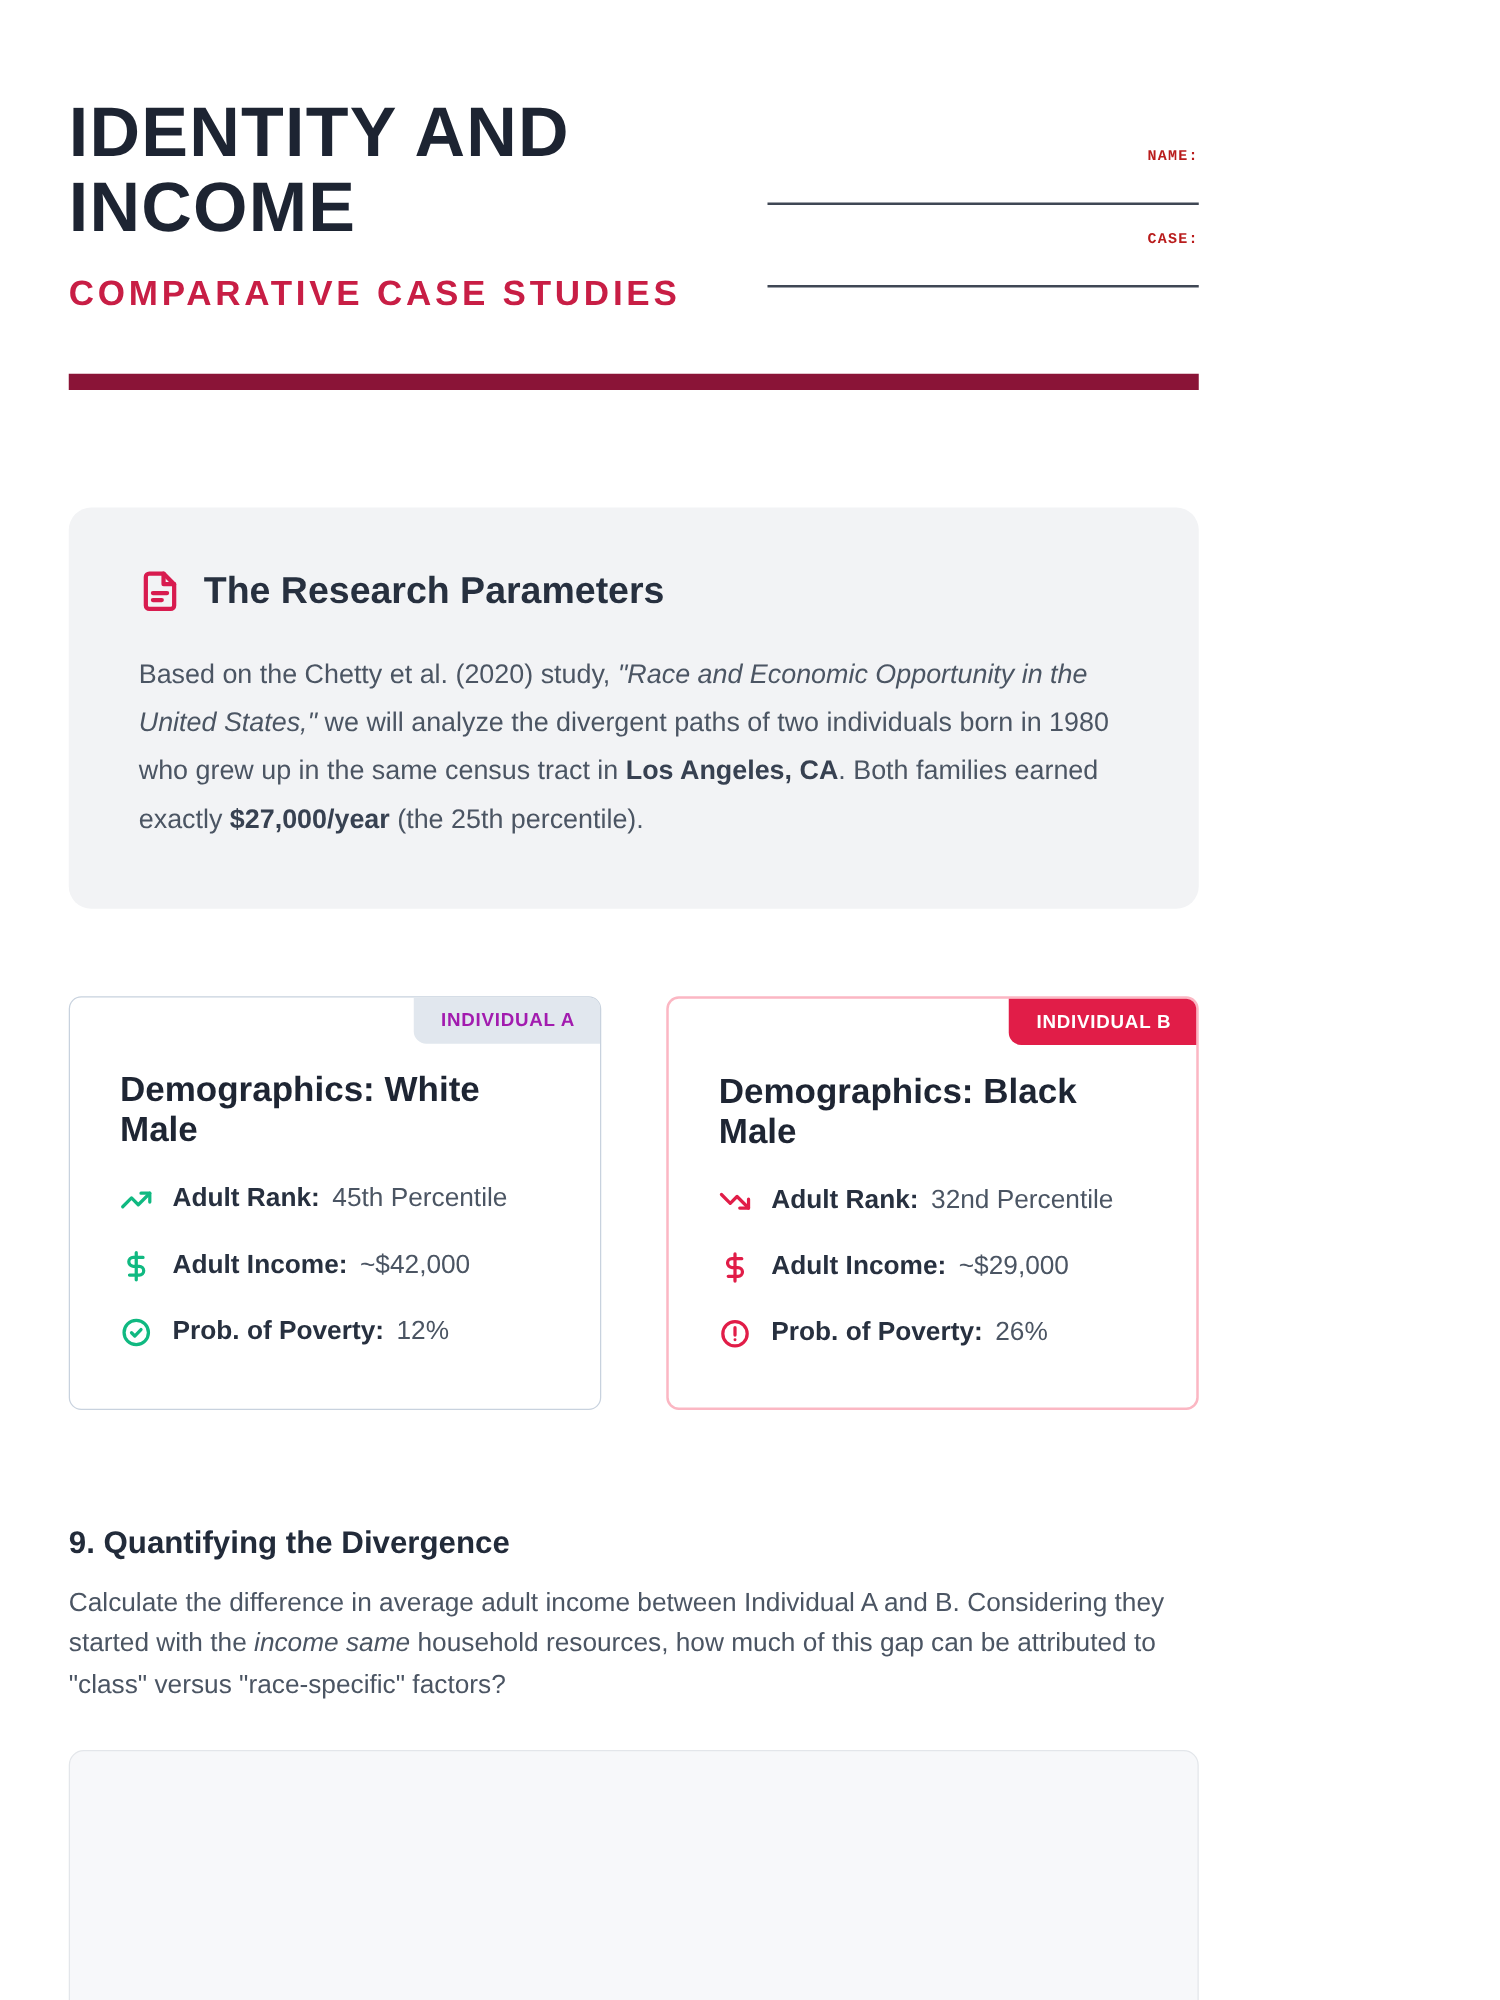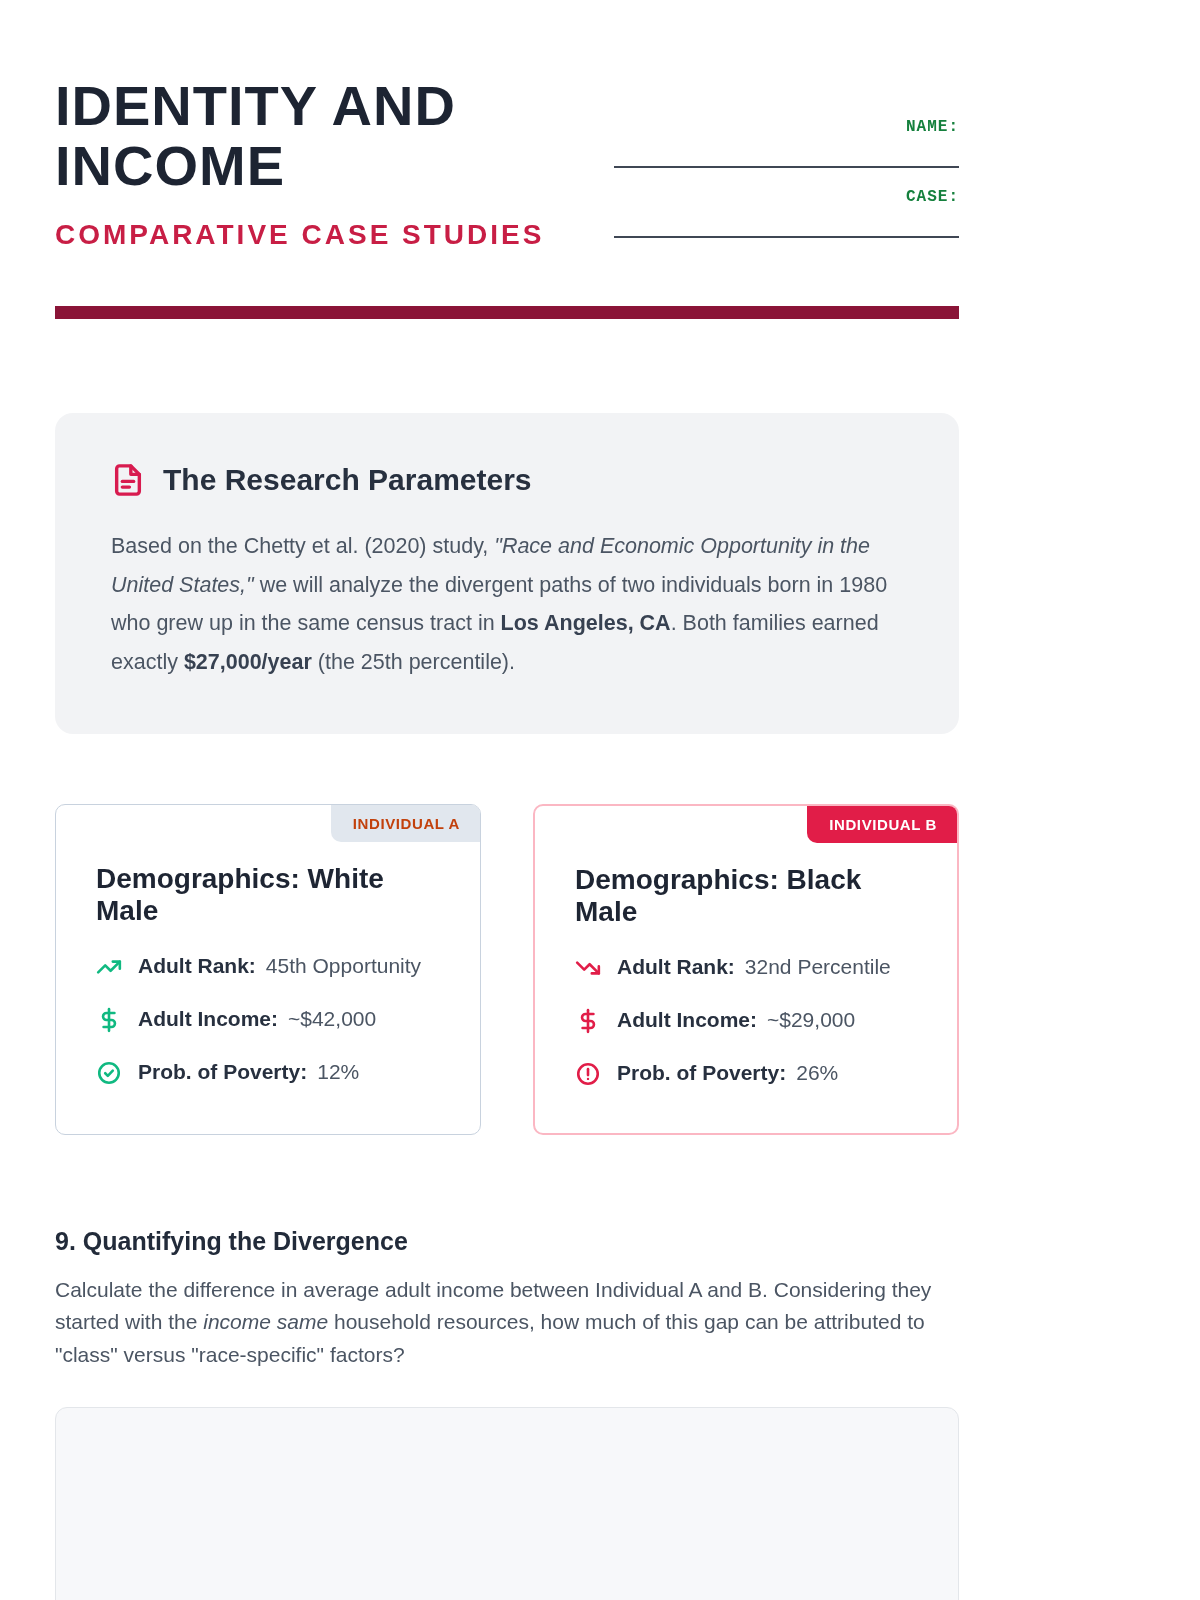--- a/index.html
+++ b/index.html
@@ -6,42 +6,42 @@
   html,body { background:#ffffff; }
   body { font-family:"Liberation Sans", sans-serif; color:#1e2533; }
   .page { width:1034px; height:1600px; background:#fff; padding:48px 75px 12px 55px; overflow:hidden;margin-top:28px; }
 
   
   .header { display:flex; justify-content:space-between; align-items:flex-start; }
   .page-title { font-size:56px; font-weight:900; line-height:1.08; color:#1d2432; letter-spacing:1px; }
   .page-title span { display:block; }
   .subtitle { margin-top:22px; font-size:28px; font-weight:800; letter-spacing:3px; color:#c81e45; }
 
-  .fill-block { width:345px; margin-top:42px; font-family:"Liberation Mono", monospace; font-size:16px; color:#15803d; }
+  .fill-block { width:345px; margin-top:42px; font-family:"Liberation Mono", monospace; font-size:12px; color:#b91c1c; }
   .fill-label { text-align:right; letter-spacing:1px; font-weight:700; }
   .fill-line { border-bottom:2px solid #3f4754; height:1px; margin:30px 0 20px; }
 
   .divider { margin-top:48px; height:13px; background:#8a1437; }
 
   
   .research-card { margin-top:94px; background:#f2f3f5; border-radius:18px; padding:50px 56px 52px; }
   .research-head { display:flex; align-items:center; gap:18px; }
   .research-head svg { width:34px; height:34px; color:#d81b4f; flex:0 0 auto; }
   .research-heading { font-size:30px; font-weight:800; color:#27303f; }
   .research-para { margin-top:30px; font-size:21.5px; line-height:1.8; color:#4b5563; max-width:975px; }
   .research-para .it { font-style:italic; }
   .research-para .bd { font-weight:700; color:#374151; }
 
   
   .cards { margin-top:70px; display:grid; grid-template-columns:1fr 1fr; gap:52px; }
   .card { position:relative; background:#fff; border-radius:10px; padding:58px 40px 46px; }
   .card-a { border:1.5px solid #c8d2de; }
   .card-b { border:2px solid #fbb7c3; }
   .badge { position:absolute; top:0; right:0; padding:10px 20px 10px 22px; font-size:15px; font-weight:800; letter-spacing:0.6px; border-radius:0 8px 0 10px; }
-  .badge-a { background:#e1e7ee; color:#c2410c; }
+  .badge-a { background:#e1e7ee; color:#a21caf; }
   .badge-b { background:#e11d48; color:#ffffff; }
   .card-heading { font-size:28px; font-weight:800; color:#1e2533; }
   .stat { display:flex; align-items:flex-start; margin-top:27px; font-size:21px; }
   .stat svg { width:26px; height:26px; margin-right:16px; flex:0 0 auto; }
   .stat-label { font-weight:700; color:#27303f; }
   .stat-value { color:#4b5563; margin-left:10px; }
   .green { color:#10b981; }
   .red { color:#e11d48; }
 
   
@@ -94,21 +94,21 @@
     <div class="card card-a">
       <div class="badge badge-a">INDIVIDUAL A</div>
       <h3 class="card-heading">Demographics: White Male</h3>
 
       <div class="stat">
         <svg class="ic green" viewBox="0 0 24 24">
           <polyline points="2 17 8.5 10.5 13.5 15.5 22 7"></polyline>
             <polyline points="15.5 7 22 7 22 13.5"></polyline>
         </svg>
         <span class="stat-label">Adult Rank:</span>
-        <span class="stat-value">45th Opportunity</span>
+        <span class="stat-value">45th Percentile</span>
       </div>
 
       <div class="stat">
         <svg class="ic green" viewBox="0 0 24 24">
           <path d="M12 2v20"></path>
             <path d="M17 5.5H9.75a3.25 3.25 0 0 0 0 6.5h4.5a3.25 3.25 0 0 1 0 6.5H7"></path>
         </svg>
         <span class="stat-label">Adult Income:</span>
         <span class="stat-value">~$42,000</span>
       </div>

